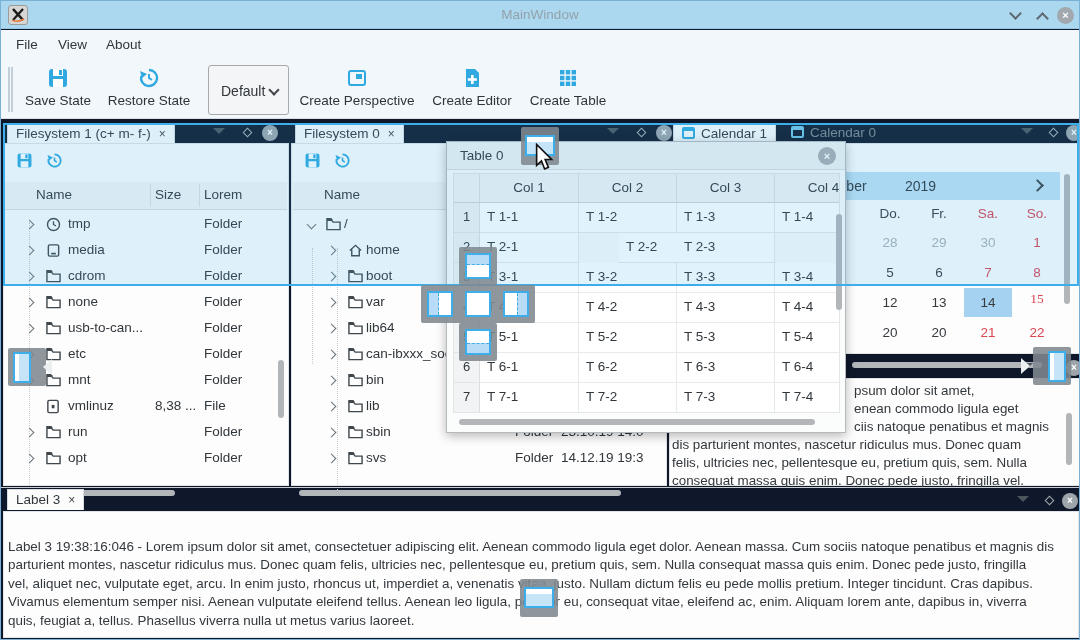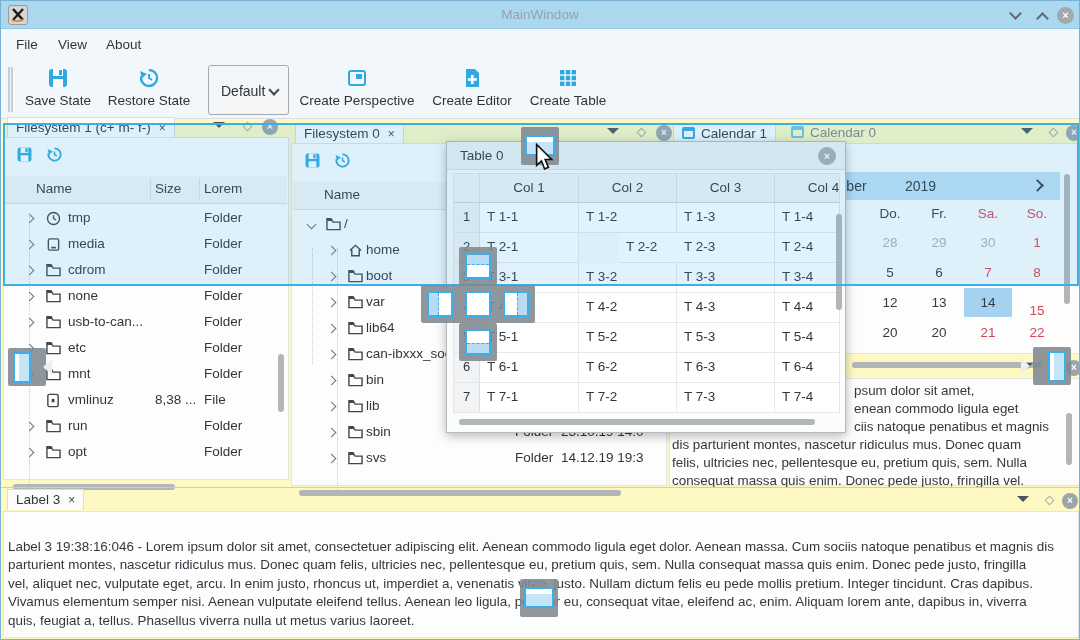--- a/index.html
+++ b/index.html
@@ -1,18 +1,18 @@
 <!DOCTYPE html>
 <html><head>
 <meta charset="utf-8">
 <style>
   * { box-sizing: border-box; margin: 0; padding: 0; }
   html,body { background:#c9cdd0; }
   body { font-family: "Liberation Sans", sans-serif; }
-  #app { position:relative; width:1080px; height:640px; background:#fef9c3;
+  #app { position:relative; width:1080px; height:640px; background:#0f172a;
          border:1px solid #7ab0d4; overflow:hidden; color:#31363b; }
 
   
   .titlebar { position:absolute; left:0; top:0; width:100%; height:28px;
               background:#abd7ef; border-bottom:1px solid #97c9e6; }
   .app-icon { position:absolute; left:7px; top:4px; width:20px; height:20px;
               background:#d6d6d4; border:1px solid #9b9b99; border-radius:3px; }
   .win-title { position:absolute; left:0; right:0; top:6px; text-align:center;
                font-size:13.5px; color:#93a2ac; }
   .win-btn { position:absolute; top:7px; width:16px; height:16px; }
@@ -227,21 +227,21 @@
               <rect x="3" y="14.6" width="4.4" height="4.4"></rect>
               <rect x="8.8" y="14.6" width="4.4" height="4.4"></rect>
               <rect x="14.6" y="14.6" width="4.4" height="4.4"></rect>
             </g>
           </svg>
       </span>
       <span>Create Table</span>
     </div>
   </div>
 
-  <div class="dock" id="fs1" style="left:2px;top:116px;width:286px;height:363px">
+  <div class="dock" id="fs1" style="left:2px;top:122px;width:286px;height:363px">
     <div class="dock-tabbar">
       <div class="dock-tab" style="left:4px">
         <span>Filesystem 1 (c+ m- f-)</span><span class="tab-x">×</span>
       </div>
       <div class="dk-menu" style="left:210px;top:5px"></div>
       <div class="dk-diamond" style="left:241px;top:6px"></div>
       <div class="dk-close" style="left:259px;top:2px">×</div>
     </div>
     <div class="panel-body">
       <div class="mini-tools">
@@ -539,21 +539,21 @@
           <div class="cal-cell c-muted" style="left: 294px; top: 84px;">30</div>
           <div class="cal-cell c-red" style="left: 343px; top: 84px;">1</div>
           <div class="cal-cell c-normal" style="left: 196px; top: 114px;">5</div>
           <div class="cal-cell c-normal" style="left: 245px; top: 114px;">6</div>
           <div class="cal-cell c-red" style="left: 294px; top: 114px;">7</div>
           <div class="cal-cell c-red" style="left: 343px; top: 114px;">8</div>
           <div class="cal-cell c-normal" style="left: 196px; top: 144px;">12</div>
           <div class="cal-cell c-normal" style="left: 245px; top: 144px;">13</div>
           <div class="cal-sel" style="left: 294px; top: 144px;"></div>
           <div class="cal-cell c-normal" style="left: 294px; top: 144px;">14</div>
-          <div class="cal-cell c-red" style="left: 343px; top: 152px;">15</div>
+          <div class="cal-cell c-red" style="left: 343px; top: 140px; font-family: Liberation Serif, serif;">15</div>
           <div class="cal-cell c-normal" style="left: 196px; top: 174px;">20</div>
           <div class="cal-cell c-normal" style="left: 245px; top: 174px;">20</div>
           <div class="cal-cell c-red" style="left: 294px; top: 174px;">21</div>
           <div class="cal-cell c-red" style="left: 343px; top: 174px;">22</div>
         </div>
       <div class="sb-v" style="left:394px;top:30px;height:130px"></div>
       <div class="sb-h" style="left:182px;top:218px;width:190px"></div>
     </div>
   </div>
 
@@ -610,21 +610,20 @@
         <div class="t0-hcell" style="left: 0px; width: 26px;"></div>
         <div class="t0-rhdr" style="top: 29px;">1</div>
         <div class="t0-cell" style="left: 26px; width: 99px; top: 29px;">T 1-1</div>
         <div class="t0-cell" style="left: 125px; width: 98px; top: 29px;">T 1-2</div>
         <div class="t0-cell" style="left: 223px; width: 98px; top: 29px;">T 1-3</div>
         <div class="t0-cell" style="left: 321px; width: 98px; top: 29px;">T 1-4</div>
         <div class="t0-rhdr" style="top: 59px;">2</div>
         <div class="t0-cell" style="left: 26px; width: 99px; top: 59px;">T 2-1</div>
         <div class="t0-cell" style="left: 125px; width: 98px; top: 59px; margin-left: 40px;">T 2-2</div>
         <div class="t0-cell" style="left: 223px; width: 98px; top: 59px;">T 2-3</div>
-        <div class="t0-cell" style="left: 321px; width: 98px; top: 59px;">T 2-4</div>
         <div class="t0-rhdr" style="top: 89px;">3</div>
         <div class="t0-cell" style="left: 26px; width: 99px; top: 89px;">T 3-1</div>
         <div class="t0-cell" style="left: 125px; width: 98px; top: 89px;">T 3-2</div>
         <div class="t0-cell" style="left: 223px; width: 98px; top: 89px;">T 3-3</div>
         <div class="t0-cell" style="left: 321px; width: 98px; top: 89px;">T 3-4</div>
         <div class="t0-rhdr" style="top: 119px;">4</div>
         <div class="t0-cell" style="left: 26px; width: 99px; top: 119px;">T 4-1</div>
         <div class="t0-cell" style="left: 125px; width: 98px; top: 119px;">T 4-2</div>
         <div class="t0-cell" style="left: 223px; width: 98px; top: 119px;">T 4-3</div>
         <div class="t0-cell" style="left: 321px; width: 98px; top: 119px;">T 4-4</div>

